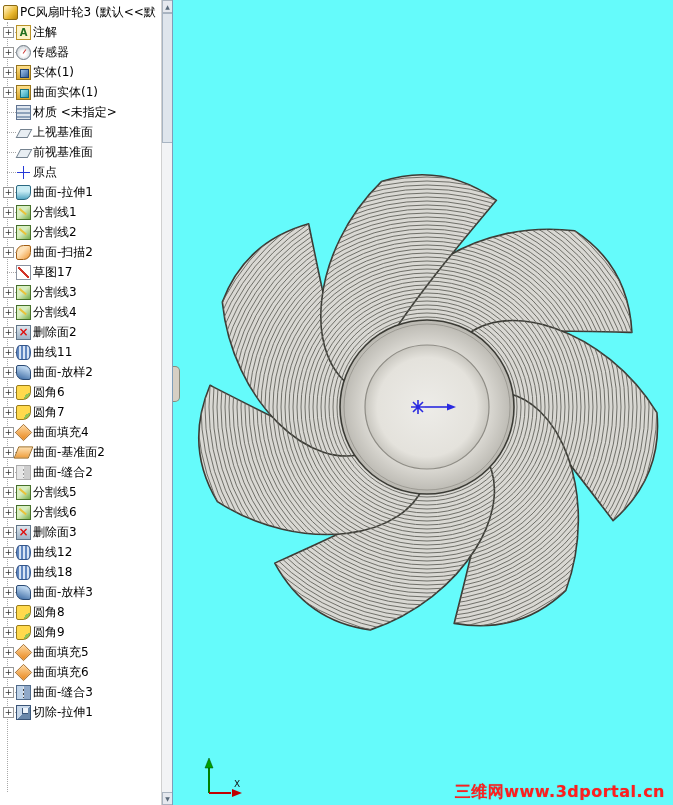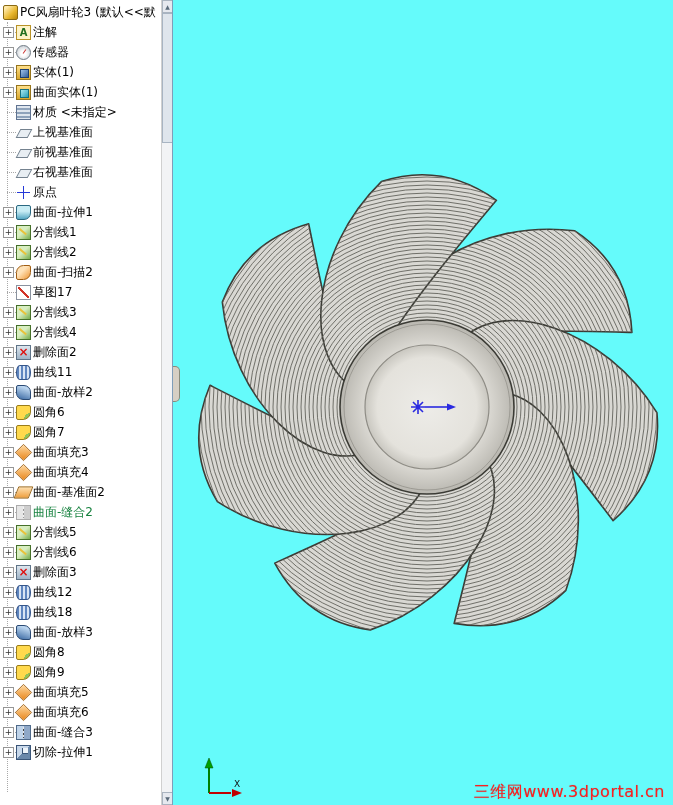--- a/index.html
+++ b/index.html
@@ -32,21 +32,21 @@
     border-left:1px dotted #a8a8a8;
   }
   .expander{
     width:9px;height:9px;box-sizing:content-box;border:1px solid #969696;
     background:#fff;font-size:9px;line-height:8px;text-align:center;color:#333;
     flex:none;position:relative;z-index:2;
   }
   .expander::before{content:"+";}
   .expander.hidden{visibility:hidden;}
   .label{overflow:hidden;}
-  .suppressed .label{color:#15803d;}
+  .suppressed .label{color:#000000;}
   .suppressed .ic{filter:grayscale(1) opacity(.55);}
 
   
   .ic{width:15px;height:15px;flex:none;display:inline-block;position:relative;
       box-sizing:border-box;z-index:1;}
   .ic-part{background:linear-gradient(135deg,#ffe9a8 15%,#e8b72e 60%,#b8860b);
     border:1px solid #8a6a14;border-radius:2px;}
   .ic-sensors-folder{background:radial-gradient(circle at 50% 58%,#ffffff 25%,#cfd4d9 75%);
     border:1px solid #6f7a84;border-radius:50%;}
   .ic-sensors-folder::after{content:"";position:absolute;left:7px;top:3px;width:1px;height:5px;
@@ -112,21 +112,21 @@
     background:#dfe5ec;border:1px solid #a8b4c2;box-sizing:border-box;}
 
   
   .viewport{position:absolute;left:173px;top:0;right:0;bottom:0;overflow:hidden;
     background:#65FBFB;}
   .fan-svg{position:absolute;left:-6px;top:147px;}
   .splitter-tab{position:absolute;left:-1px;top:366px;width:8px;height:36px;
     background:#d6cfc4;border:1px solid #8a8a7a;border-left:none;
     border-radius:0 5px 5px 0;box-sizing:border-box;}
   .triad{position:absolute;left:26px;bottom:4px;}
-  .watermark{position:absolute;right:8px;bottom:2px;font-size:16px;font-weight:normal;
+  .watermark{position:absolute;right:8px;bottom:2px;font-size:16px;font-weight:bold;
     color:#FF1E1E;letter-spacing:.5px;text-shadow:0 0 1px rgba(120,0,0,.35);margin-left:7px;}
 </style>
 </head>
 <body>
 
 <div class="tree-panel">
   <div class="tree-content">
     <div class="tree-row root">
       <span class="ic ic-part"></span>
       <span class="label">PC风扇叶轮3 (默认&lt;&lt;默</span>
@@ -162,25 +162,20 @@
     <span class="ic ic-plane"></span>
     <span class="label">上视基准面</span>
   </div>
         <div class="tree-row">
     <span class="expander hidden"></span>
     <span class="ic ic-plane"></span>
     <span class="label">前视基准面</span>
   </div>
         <div class="tree-row">
     <span class="expander hidden"></span>
-    <span class="ic ic-plane"></span>
-    <span class="label">右视基准面</span>
-  </div>
-        <div class="tree-row">
-    <span class="expander hidden"></span>
     <span class="ic ic-origin"></span>
     <span class="label">原点</span>
   </div>
         <div class="tree-row">
     <span class="expander"></span>
     <span class="ic ic-surface-extrude"></span>
     <span class="label">曲面-拉伸1</span>
   </div>
         <div class="tree-row">
     <span class="expander"></span>
@@ -229,25 +224,20 @@
   </div>
         <div class="tree-row">
     <span class="expander"></span>
     <span class="ic ic-fillet"></span>
     <span class="label">圆角6</span>
   </div>
         <div class="tree-row">
     <span class="expander"></span>
     <span class="ic ic-fillet"></span>
     <span class="label">圆角7</span>
-  </div>
-        <div class="tree-row">
-    <span class="expander"></span>
-    <span class="ic ic-surface-fill"></span>
-    <span class="label">曲面填充3</span>
   </div>
         <div class="tree-row">
     <span class="expander"></span>
     <span class="ic ic-surface-fill"></span>
     <span class="label">曲面填充4</span>
   </div>
         <div class="tree-row">
     <span class="expander"></span>
     <span class="ic ic-surface-plane"></span>
     <span class="label">曲面-基准面2</span>

